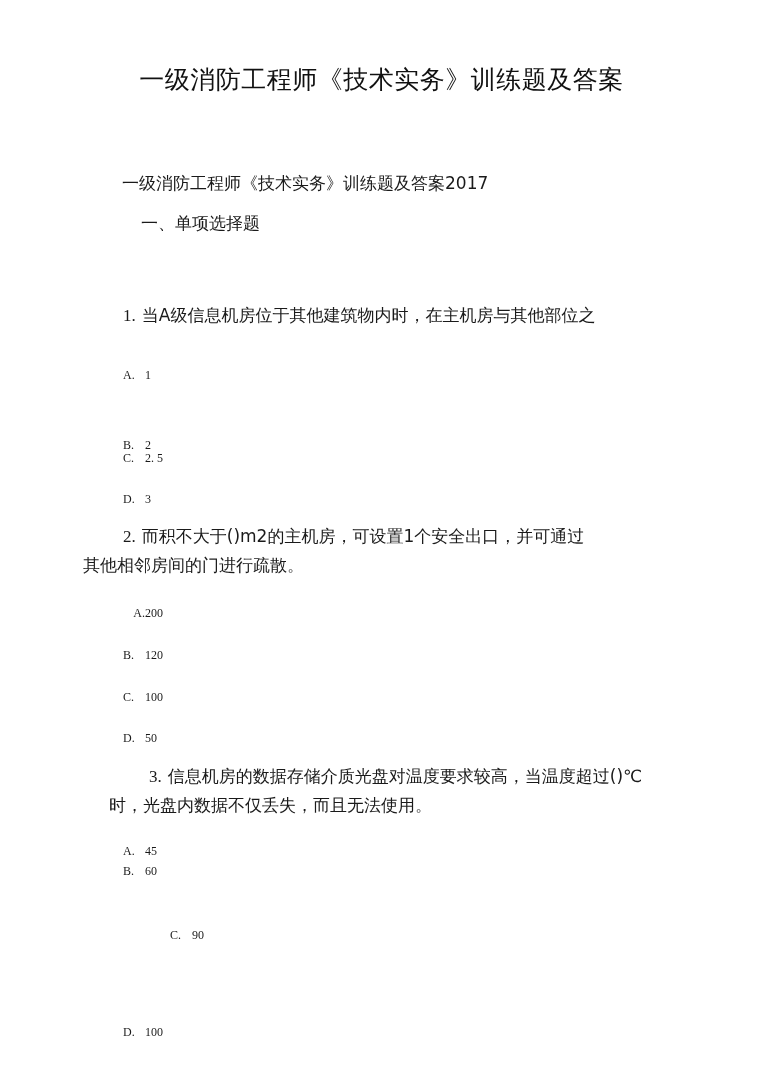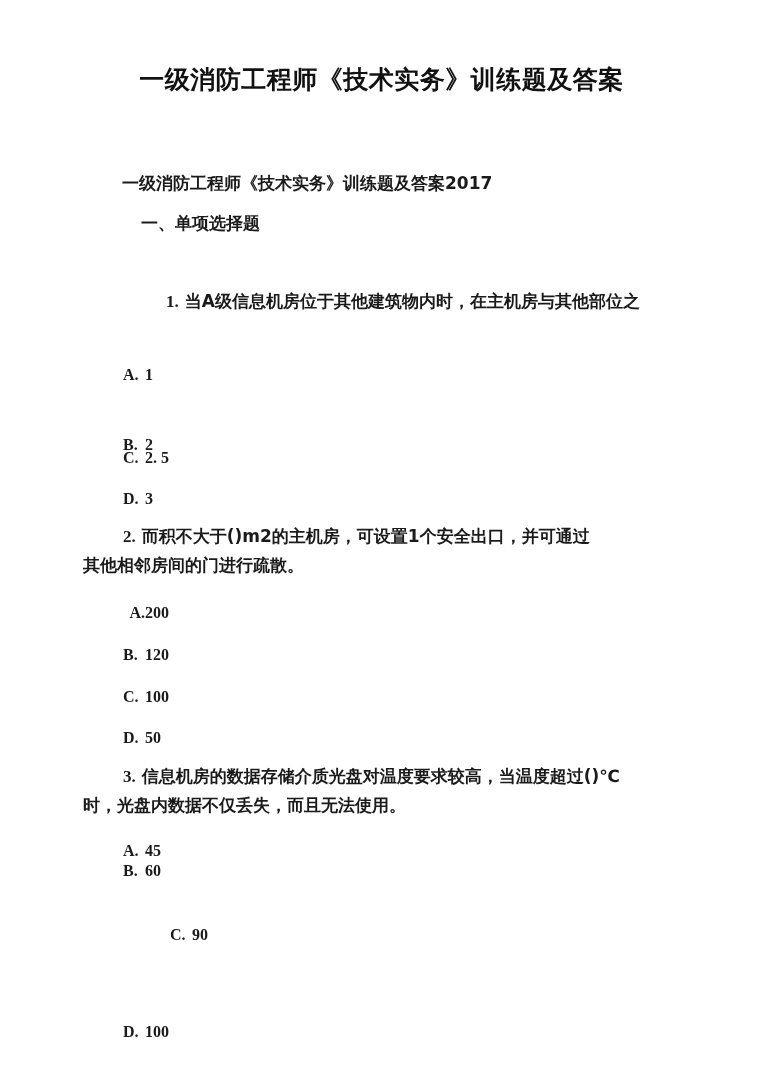--- a/index.html
+++ b/index.html
@@ -11,21 +11,21 @@
       width: 763px;
       height: 1080px;
       position: relative;
       overflow: hidden;
       color: #1a1a1a;
       font-family: "DejaVu Sans", "Liberation Sans", sans-serif;
     }
     .page {
       position: absolute;
       left: 0; top: 0;
-      width: 763px; height: 1080px; font-weight: bold;
+      width: 763px; height: 1080px;
     }
     .title {
       position: absolute;
       left: 0;
       top: 62px;
       width: 763px;
       text-align: center;
       font-size: 25px;
       line-height: 36px;
       letter-spacing: 0.5px;
@@ -63,58 +63,58 @@
       white-space: nowrap;
     }
     .qnum {
       font-family: "Liberation Serif", "DejaVu Serif", serif;
       margin-right: 6px;
     }
     .option {
       position: absolute;
       left: 123px;
       font-family: "Liberation Serif", "DejaVu Serif", serif;
-      font-size: 16px;
+      font-size: 12px;
       line-height: 22px;
       white-space: nowrap;
     }
     .option .letter {
       display: inline-block;
       width: 22px;
     }
   </style>
 </head>
 <body>
 
 <div class="page">
 
   <div class="title">一级消防工程师《技术实务》训练题及答案</div>
 
   <div class="subtitle">一级消防工程师《技术实务》训练题及答案2017</div>
 
   <div class="section">一、单项选择题</div>
 
-  <div class="question" style="top:287px;text-align:center;">
+  <div class="question" style="top:301px;">
     <span class="line1"><span class="qnum">1.</span><span>当A级信息机房位于其他建筑物内时，在主机房与其他部位之</span></span>
   </div>
   <div class="option" style="top:364px;"><span class="letter">A.</span><span>1</span></div>
   <div class="option" style="top:405px;margin-top:29px;"><span class="letter">B.</span><span>2</span></div>
   <div class="option" style="top:447px;"><span class="letter">C.</span><span>2. 5</span></div>
   <div class="option" style="top:488px;"><span class="letter">D.</span><span>3</span></div>
 
   <div class="question" style="top:522px;">
     <span class="line1"><span class="qnum">2.</span><span>而积不大于()m2的主机房，可设置1个安全出口，并可通过</span></span>
     <span class="line2">其他相邻房间的门进行疏散。</span>
   </div>
   <div class="option" style="top:602px;text-align:right;"><span class="letter">A.</span><span>200</span></div>
   <div class="option" style="top:644px;"><span class="letter">B.</span><span>120</span></div>
   <div class="option" style="top:686px;"><span class="letter">C.</span><span>100</span></div>
   <div class="option" style="top:727px;"><span class="letter">D.</span><span>50</span></div>
 
-  <div class="question" style="top:762px; width:640px;">
+  <div class="question" style="top:762px; width:640px;margin-left:26px;">
     <span class="line1"><span class="qnum">3.</span><span>信息机房的数据存储介质光盘对温度要求较高，当温度超过()℃</span></span>
     <span class="line2">时，光盘内数据不仅丢失，而且无法使用。</span>
   </div>
   <div class="option" style="top:840px;"><span class="letter">A.</span><span>45</span></div>
   <div class="option" style="top:860px;"><span class="letter">B.</span><span>60</span></div>
   <div class="option" style="top:924px;margin-left:47px;"><span class="letter">C.</span><span>90</span></div>
   <div class="option" style="top:1021px;"><span class="letter">D.</span><span>100</span></div>
 
 </div>
 

